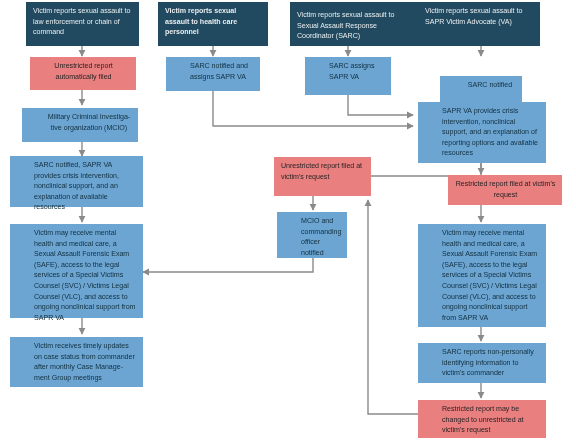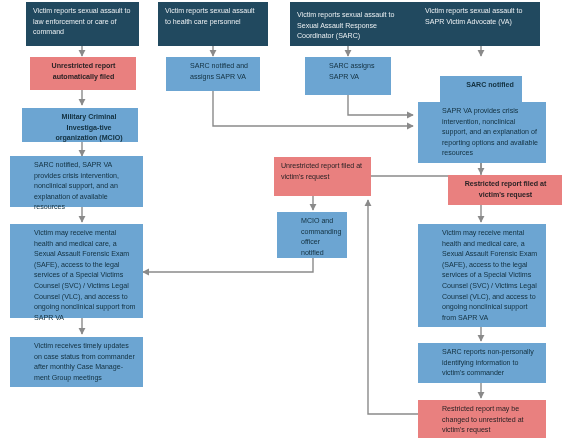--- a/index.html
+++ b/index.html
@@ -28,21 +28,21 @@
     line-height: 10.6px;
     letter-spacing: -0.02px;
     display: flex;
     align-items: flex-start;
     z-index: 2;
   }
   .node span { display: block; }
   .navy  { background: #21495f; color: #e9eef1; }
   .blue  { background: #6ca5d2; color: #12303f; padding-left: 24px; }
   .pink  { background: #e9807f; color: #2a2225; }
-  .center { justify-content: center; text-align: center; font-weight: bold; }
+  .center { justify-content: center; text-align: center; }
   svg.edges {
     position: absolute;
     left: 0; top: 0;
     width: 576px; height: 440px;
     z-index: 1;
   }
   .edge {
     stroke: #8a8a8a;
     stroke-width: 1.4;
     fill: none;
@@ -84,21 +84,21 @@
     <path class="edge" d="M481,383 L481,398" marker-end="url(#ah)"></path>
 
     <path class="edge" d="M418,414 L368,414 L368,200" marker-end="url(#ah)"></path>
 
     <path class="edge" d="M313,196 L313,210" marker-end="url(#ah)"></path>
 
     <path class="edge" d="M313,258 L313,272 L143,272" marker-end="url(#ah)"></path>
   </svg>
 
   <div class="node navy" style="left:26px; top:2px; width:113px; height:44px;">
-    <span>Victim reports sexual assault to law enforcement or care of command</span>
+    <span>Victim reports sexual assault to law enforcement or chain of command</span>
   </div>
 
   <div class="node pink center" style="left:30px; top:57px; width:106px; height:33px;">
     <span>Unrestricted report automatically filed</span>
   </div>
 
   <div class="node blue center" style="left:22px; top:108px; width:116px; height:34px;">
     <span>Military Criminal Investiga-tive organization (MCIO)</span>
   </div>
 
@@ -107,21 +107,21 @@
   </div>
 
   <div class="node blue" style="left:10px; top:224px; width:133px; height:94px;">
     <span>Victim may receive mental health and medical care, a Sexual Assault Forensic Exam (SAFE), access to the legal services of a Special Victims Counsel (SVC) / Victims Legal Counsel (VLC), and access to ongoing nonclinical support from SAPR VA</span>
   </div>
 
   <div class="node blue" style="left:10px; top:337px; width:133px; height:50px;">
     <span>Victim receives timely updates on case status from commander after monthly Case Manage-ment Group meetings</span>
   </div>
 
-  <div class="node navy" style="left:158px; top:2px; width:110px; height:44px;">
+  <div class="node navy" style="left:158px; top:2px; width:110px; height:44px;font-weight:bold;">
     <span>Victim reports sexual assault to health care personnel</span>
   </div>
 
   <div class="node blue" style="left:166px; top:57px; width:94px; height:34px;">
     <span>SARC notified and assigns SAPR VA</span>
   </div>
 
   <div class="node navy" style="left:290px; top:2px; width:128px; height:44px;align-items:flex-end;">
     <span>Victim reports sexual assault to Sexual Assault Response Coordinator (SARC)</span>
   </div>

